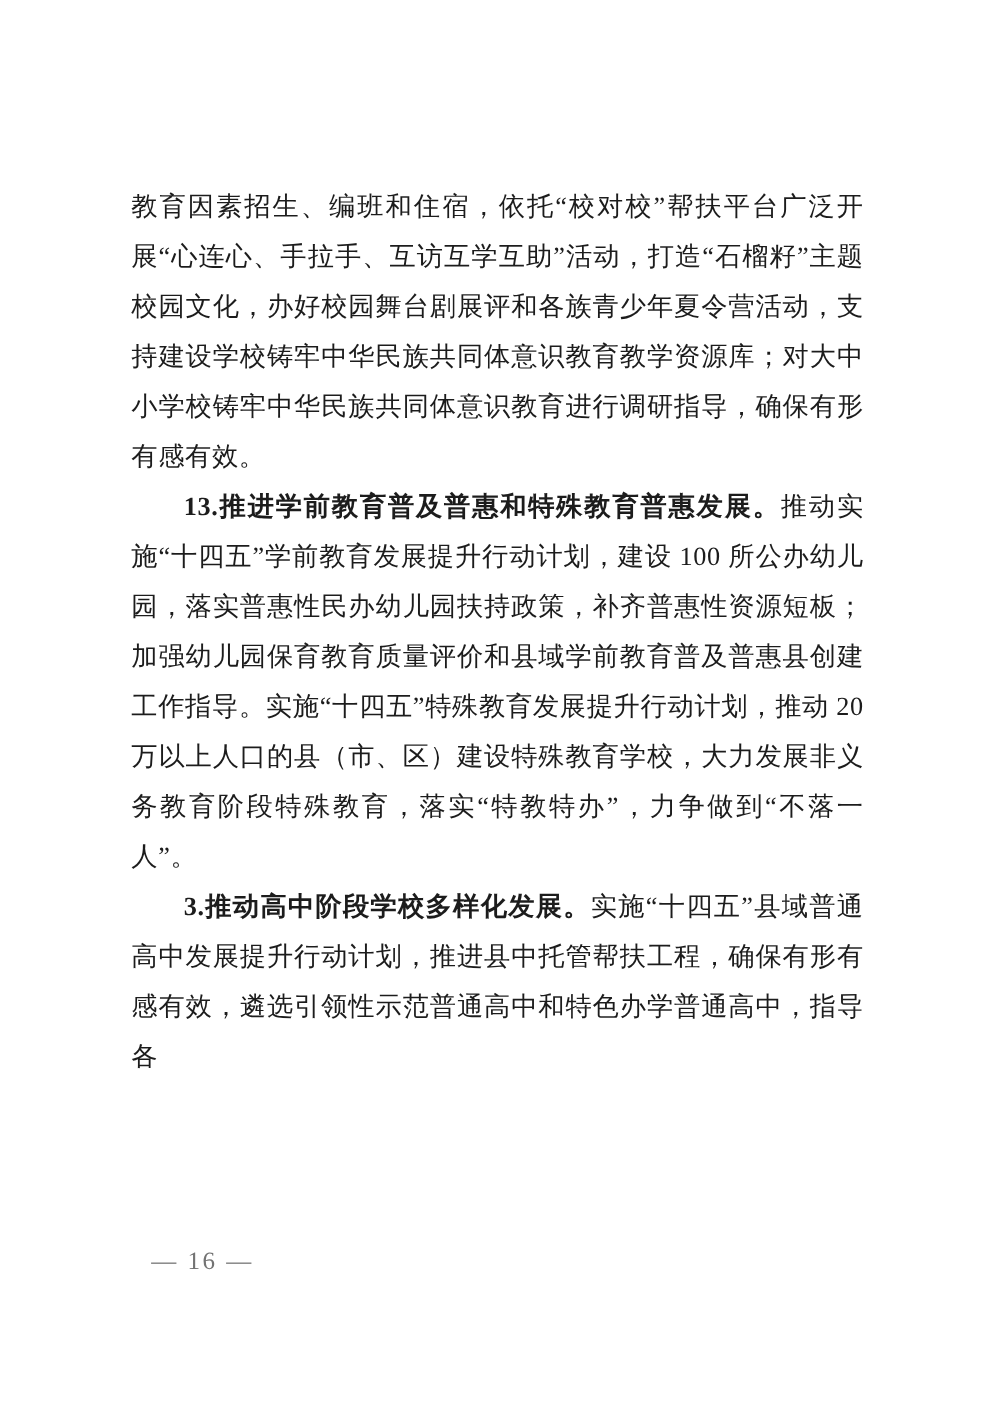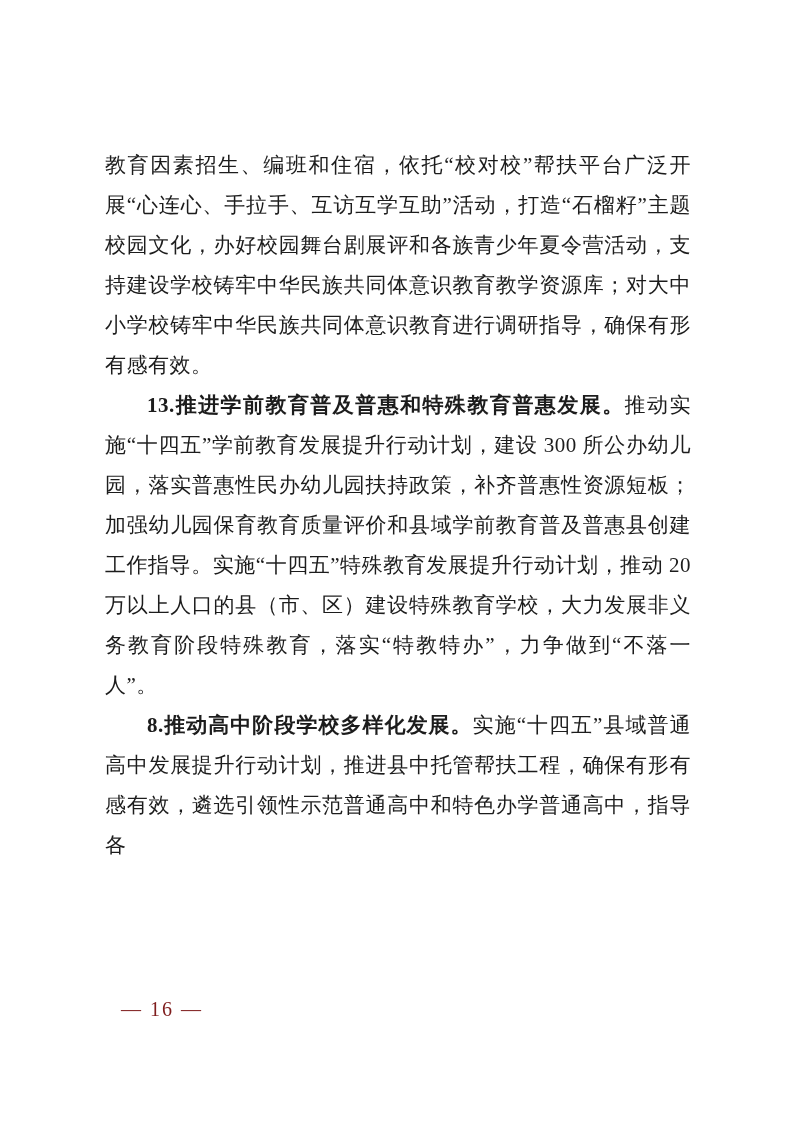--- a/index.html
+++ b/index.html
@@ -37,34 +37,34 @@
   .item-heading {
     font-weight: bold;
   }
   .page-footer {
     position: absolute;
     left: 121px;
     top: 995px;
     font-size: 20px;
     line-height: 28px;
     letter-spacing: 2px;
-    color: #7f1d1d;
+    color: #737373;
   }
 </style>
 </head>
 <body>
 
 <div class="page">
 
   <div class="text-block">
 
     <p class="para continuation"><span>教育因素招生、编班和住宿，依托“校对校”帮扶平台广泛开展“心连心、手拉手、互访互学互助”活动，打造“石榴籽”主题校园文化，办好校园舞台剧展评和各族青少年夏令营活动，支持建设学校铸牢中华民族共同体意识教育教学资源库；对大中小学校铸牢中华民族共同体意识教育进行调研指导，确保有形有感有效。</span></p>
 
-    <p class="para item"><span class="item-heading">13.推进学前教育普及普惠和特殊教育普惠发展。</span><span>推动实施“十四五”学前教育发展提升行动计划，建设 300 所公办幼儿园，落实普惠性民办幼儿园扶持政策，补齐普惠性资源短板；加强幼儿园保育教育质量评价和县域学前教育普及普惠县创建工作指导。实施“十四五”特殊教育发展提升行动计划，推动 20 万以上人口的县（市、区）建设特殊教育学校，大力发展非义务教育阶段特殊教育，落实“特教特办”，力争做到“不落一人”。</span></p>
+    <p class="para item"><span class="item-heading">13.推进学前教育普及普惠和特殊教育普惠发展。</span><span>推动实施“十四五”学前教育发展提升行动计划，建设 100 所公办幼儿园，落实普惠性民办幼儿园扶持政策，补齐普惠性资源短板；加强幼儿园保育教育质量评价和县域学前教育普及普惠县创建工作指导。实施“十四五”特殊教育发展提升行动计划，推动 20 万以上人口的县（市、区）建设特殊教育学校，大力发展非义务教育阶段特殊教育，落实“特教特办”，力争做到“不落一人”。</span></p>
 
 
-    <p class="para item"><span class="item-heading">8.推动高中阶段学校多样化发展。</span><span>实施“十四五”县域普通高中发展提升行动计划，推进县中托管帮扶工程，确保有形有感有效，遴选引领性示范普通高中和特色办学普通高中，指导各</span></p>
+    <p class="para item"><span class="item-heading">3.推动高中阶段学校多样化发展。</span><span>实施“十四五”县域普通高中发展提升行动计划，推进县中托管帮扶工程，确保有形有感有效，遴选引领性示范普通高中和特色办学普通高中，指导各</span></p>
 
   </div>
 
   <div class="page-footer">— 16 —</div>
 
 </div>
 
 </body></html>

